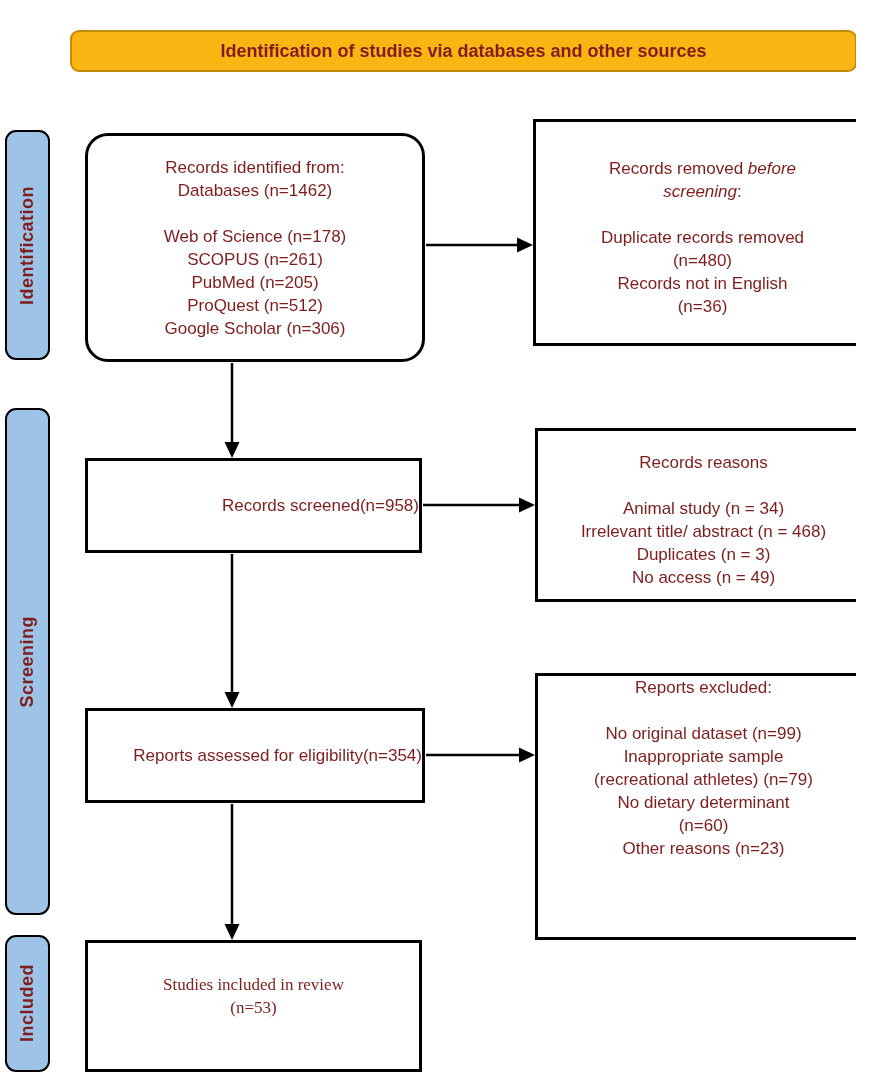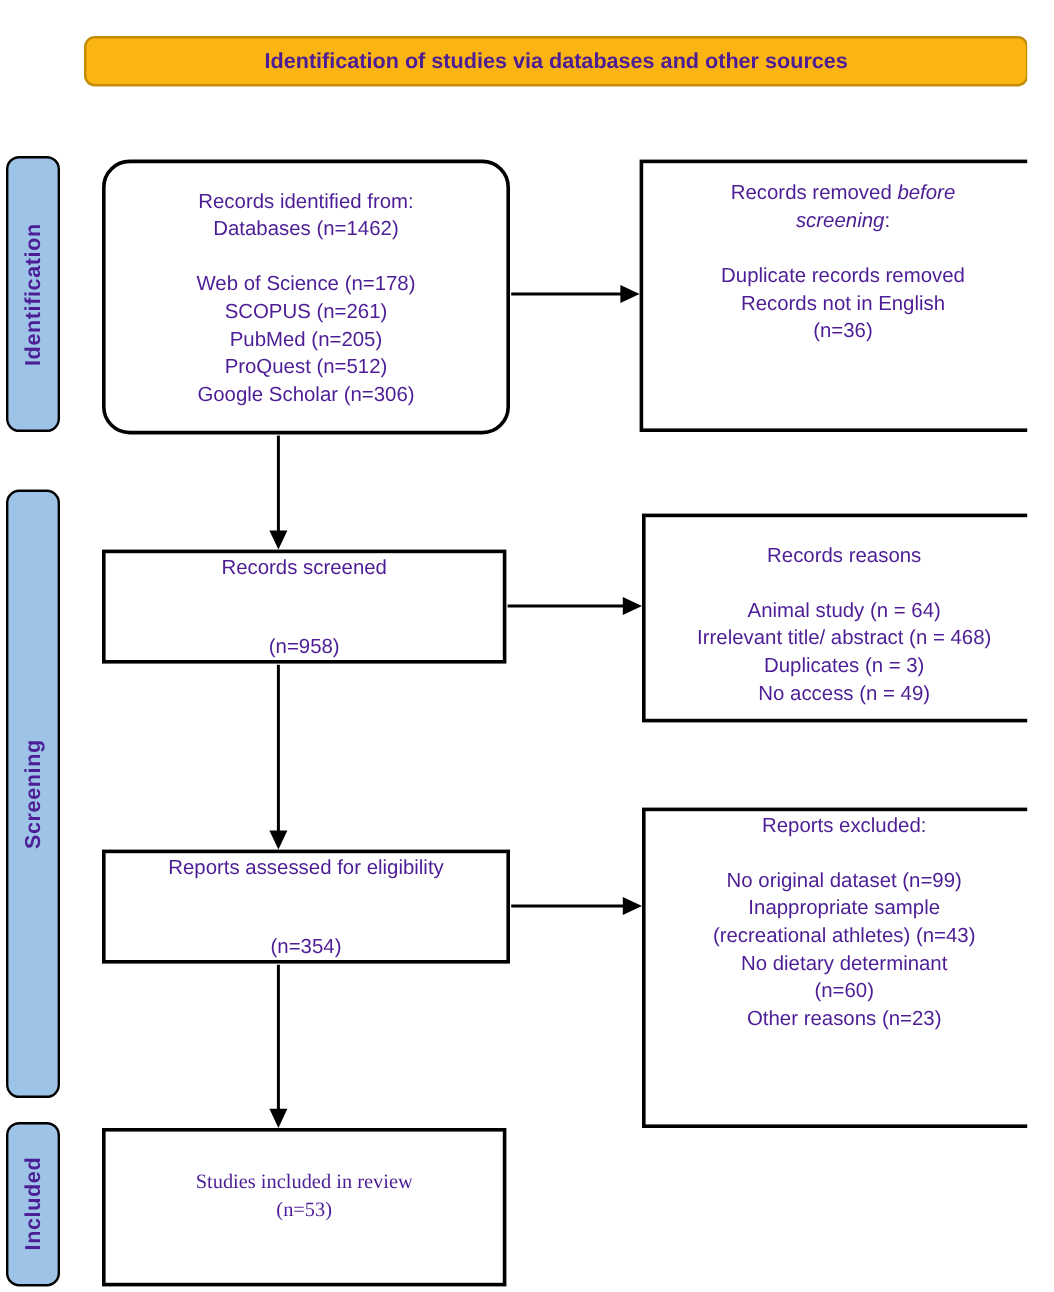--- a/index.html
+++ b/index.html
@@ -1,21 +1,21 @@
 <!DOCTYPE html>
 <html><head>
 <meta charset="utf-8">
 <style>
   html,body{margin:0;padding:0;background:#ffffff;}
   .canvas{
     position:relative;
     width:856px;height:1077px;
     background:#ffffff;
     font-family:"Liberation Sans", sans-serif;
-    color:#4c1d95;
+    color:#7f1d1d;
     overflow:hidden;
   }
   .banner{
     position:absolute;left:70px;top:30px;width:787px;height:42px;
     box-sizing:border-box;
     border:2px solid #c18b04;
     border-radius:9px;
     display:flex;align-items:center;justify-content:center;
     font-size:18px;font-weight:bold;
   }
@@ -37,21 +37,21 @@
     position:absolute;
     box-sizing:border-box;
     border:3px solid #000;
     background:#fff;
     font-size:17px;line-height:23px;
     text-align:center;
   }
   .fbox .pad{width:100%;}
   .gap{margin-top:23px;}
   .italic{font-style:italic;}
-  .center-v{display:flex;align-items:center;justify-content:space-between;flex-direction:column;}
+  .center-v{display:flex;align-items:center;justify-content:flex-end;}
   .titleblock{max-width:248px;margin:0 auto;}
   svg.arrows{position:absolute;left:0;top:0;pointer-events:none;}
 </style>
 </head>
 <body>
 
 <div class="canvas">
 
   <div class="banner" style="background:#fbb513;">
     <span>Identification of studies via databases and other sources</span>
@@ -72,55 +72,56 @@
       <div>Records identified from:</div>
       <div>Databases (n=1462)</div>
       <div class="gap">Web of Science (n=178)</div>
       <div>SCOPUS (n=261)</div>
       <div>PubMed (n=205)</div>
       <div>ProQuest (n=512)</div>
       <div>Google Scholar (n=306)</div>
     </div>
   </div>
 
-  <div class="fbox" style="left:533px;top:133px;width:339px;height:227px;padding-top:13px;">
+  <div class="fbox" style="left:533px;top:119px;width:339px;height:227px;padding-top:35px;">
     <div class="pad">
       <div class="titleblock"><span>Records removed </span><span class="italic">before screening</span><span>:</span></div>
       <div class="gap">Duplicate records removed</div>
+      <div>(n=480)</div>
       <div>Records not in English</div>
       <div>(n=36)</div>
     </div>
   </div>
 
   <div class="fbox center-v" style="left:85px;top:458px;width:337px;height:95px;">
     <div>Records screened</div>
     <div>(n=958)</div>
   </div>
 
   <div class="fbox" style="left:535px;top:428px;width:337px;height:174px;padding-top:20px;">
     <div class="pad">
       <div>Records reasons</div>
-      <div class="gap">Animal study (n = 64)</div>
+      <div class="gap">Animal study (n = 34)</div>
       <div>Irrelevant title/ abstract (n = 468)</div>
       <div>Duplicates (n = 3)</div>
       <div>No access (n = 49)</div>
     </div>
   </div>
 
   <div class="fbox center-v" style="left:85px;top:708px;width:340px;height:95px;">
     <div>Reports assessed for eligibility</div>
     <div>(n=354)</div>
   </div>
 
   <div class="fbox" style="left:535px;top:673px;width:337px;height:267px;">
     <div class="pad">
       <div>Reports excluded:</div>
       <div class="gap">No original dataset (n=99)</div>
       <div>Inappropriate sample</div>
-      <div>(recreational athletes) (n=43)</div>
+      <div>(recreational athletes) (n=79)</div>
       <div>No dietary determinant</div>
       <div>(n=60)</div>
       <div>Other reasons (n=23)</div>
     </div>
   </div>
 
   <div class="fbox" style="left:85px;top:940px;width:337px;height:132px;padding-top:30px;font-family:Liberation Serif, serif;">
     <div class="pad">
       <div>Studies included in review</div>
       <div>(n=53)</div>

